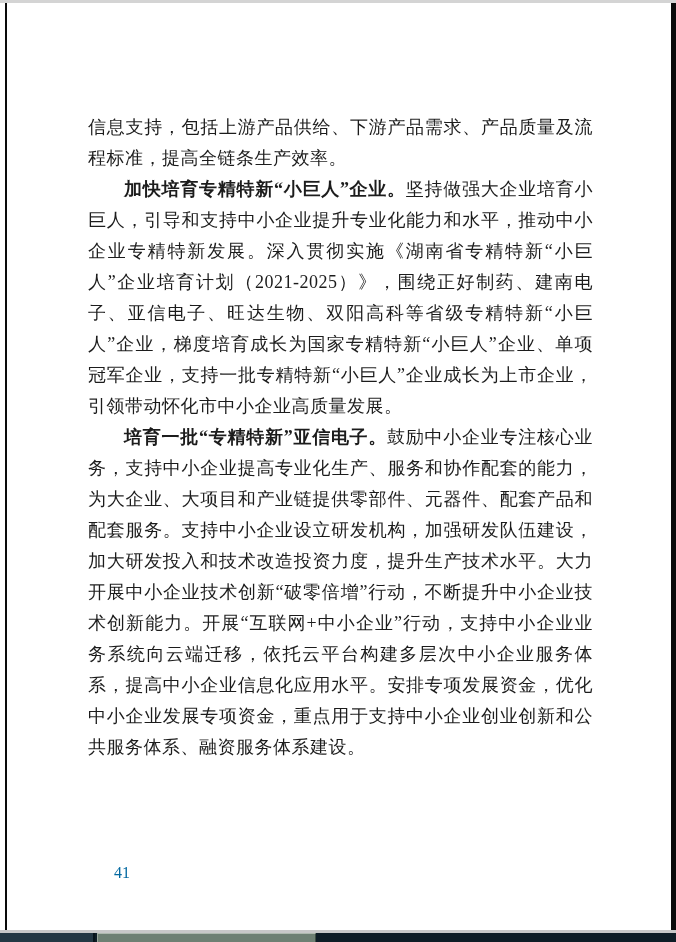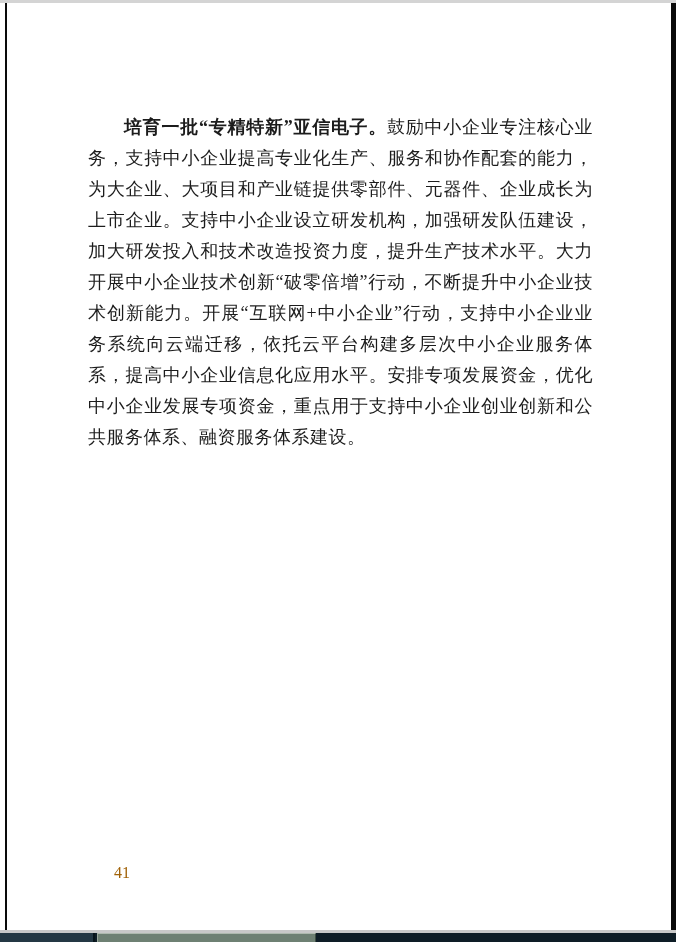--- a/index.html
+++ b/index.html
@@ -59,32 +59,34 @@
     font-size:18px;line-height:31px;
     text-align:justify;
     word-break:break-all;
     letter-spacing:0.5px;
   }
   .content p{margin:0;padding:0;}
   .content p.indented{text-indent:2em;}
   .lead{font-weight:700;}
   .page-number{
     position:absolute;left:114px;top:863px;
-    color:#a16207;font-size:16px;line-height:20px;text-align:right;
+    color:#0369a1;font-size:16px;line-height:20px;text-align:right;
   }
 </style>
 </head>
 <body>
 
 <div class="top-strip"></div>
 <div class="left-edge-line"></div>
 <div class="right-edge-bar"></div>
 
 <div class="content">
-  <p class="indented"><span class="lead">培育一批“专精特新”亚信电子。</span><span>鼓励中小企业专注核心业务，支持中小企业提高专业化生产、服务和协作配套的能力，为大企业、大项目和产业链提供零部件、元器件、企业成长为上市企业。支持中小企业设立研发机构，加强研发队伍建设，加大研发投入和技术改造投资力度，提升生产技术水平。大力开展中小企业技术创新“破零倍增”行动，不断提升中小企业技术创新能力。开展“互联网+中小企业”行动，支持中小企业业务系统向云端迁移，依托云平台构建多层次中小企业服务体系，提高中小企业信息化应用水平。安排专项发展资金，优化中小企业发展专项资金，重点用于支持中小企业创业创新和公共服务体系、融资服务体系建设。</span></p>
+  <p><span class="lead"></span><span>信息支持，包括上游产品供给、下游产品需求、产品质量及流程标准，提高全链条生产效率。</span></p>
+  <p class="indented"><span class="lead">加快培育专精特新“小巨人”企业。</span><span>坚持做强大企业培育小巨人，引导和支持中小企业提升专业化能力和水平，推动中小企业专精特新发展。深入贯彻实施《湖南省专精特新“小巨人”企业培育计划（2021-2025）》，围绕正好制药、建南电子、亚信电子、旺达生物、双阳高科等省级专精特新“小巨人”企业，梯度培育成长为国家专精特新“小巨人”企业、单项冠军企业，支持一批专精特新“小巨人”企业成长为上市企业，引领带动怀化市中小企业高质量发展。</span></p>
+  <p class="indented"><span class="lead">培育一批“专精特新”亚信电子。</span><span>鼓励中小企业专注核心业务，支持中小企业提高专业化生产、服务和协作配套的能力，为大企业、大项目和产业链提供零部件、元器件、配套产品和配套服务。支持中小企业设立研发机构，加强研发队伍建设，加大研发投入和技术改造投资力度，提升生产技术水平。大力开展中小企业技术创新“破零倍增”行动，不断提升中小企业技术创新能力。开展“互联网+中小企业”行动，支持中小企业业务系统向云端迁移，依托云平台构建多层次中小企业服务体系，提高中小企业信息化应用水平。安排专项发展资金，优化中小企业发展专项资金，重点用于支持中小企业创业创新和公共服务体系、融资服务体系建设。</span></p>
 </div>
 
 <div class="page-number">41</div>
 
 <div class="bottom-strip"></div>
 <div class="bottom-bar">
   <div class="bar-left-segment"></div>
   <div class="scrollbar-thumb"></div>
 </div>
 

